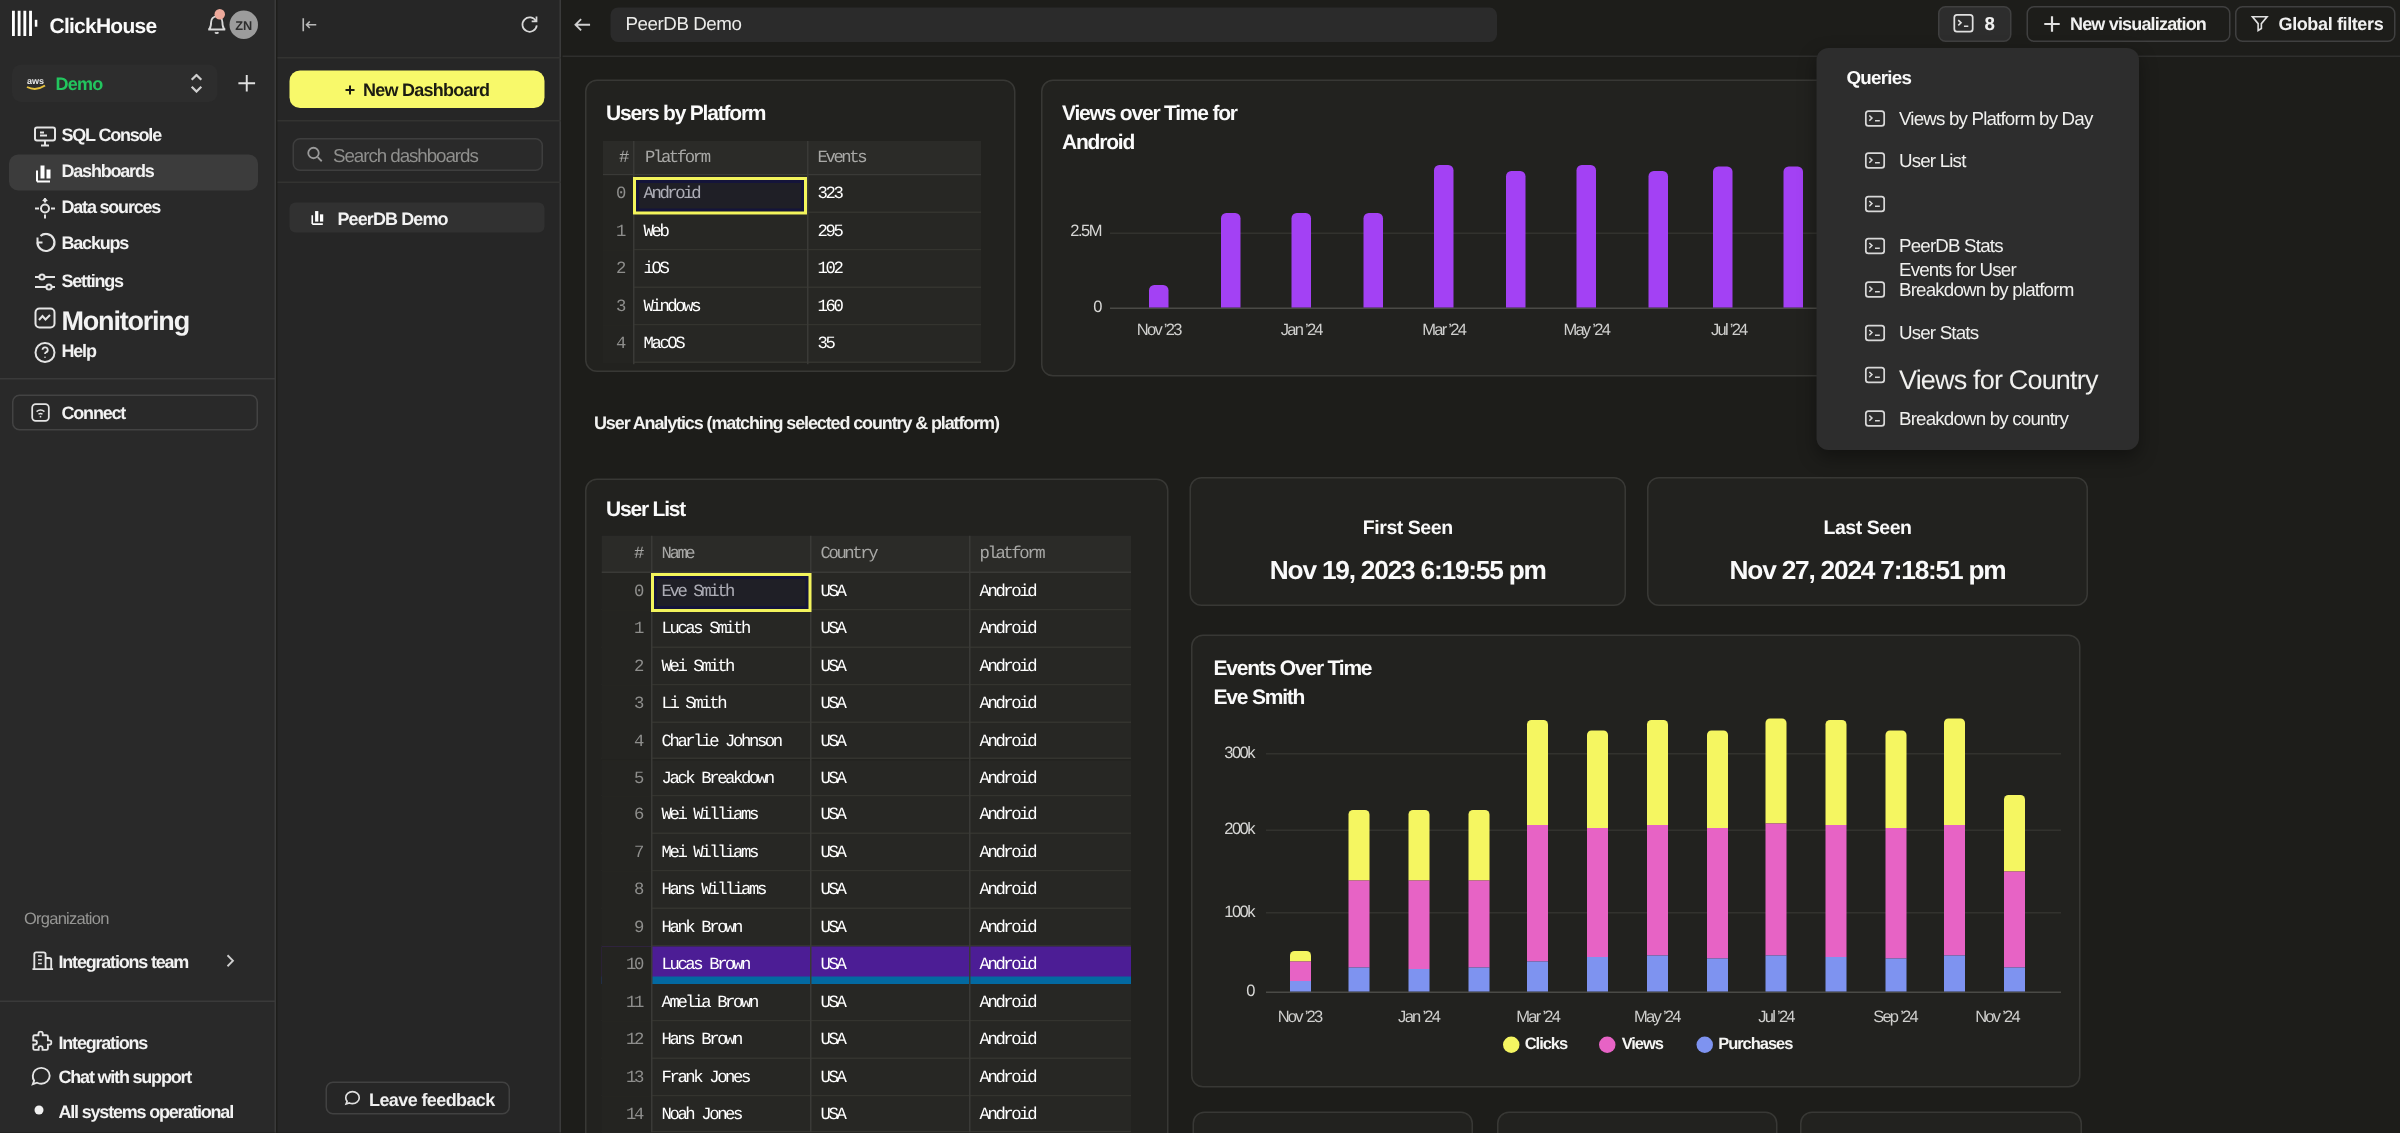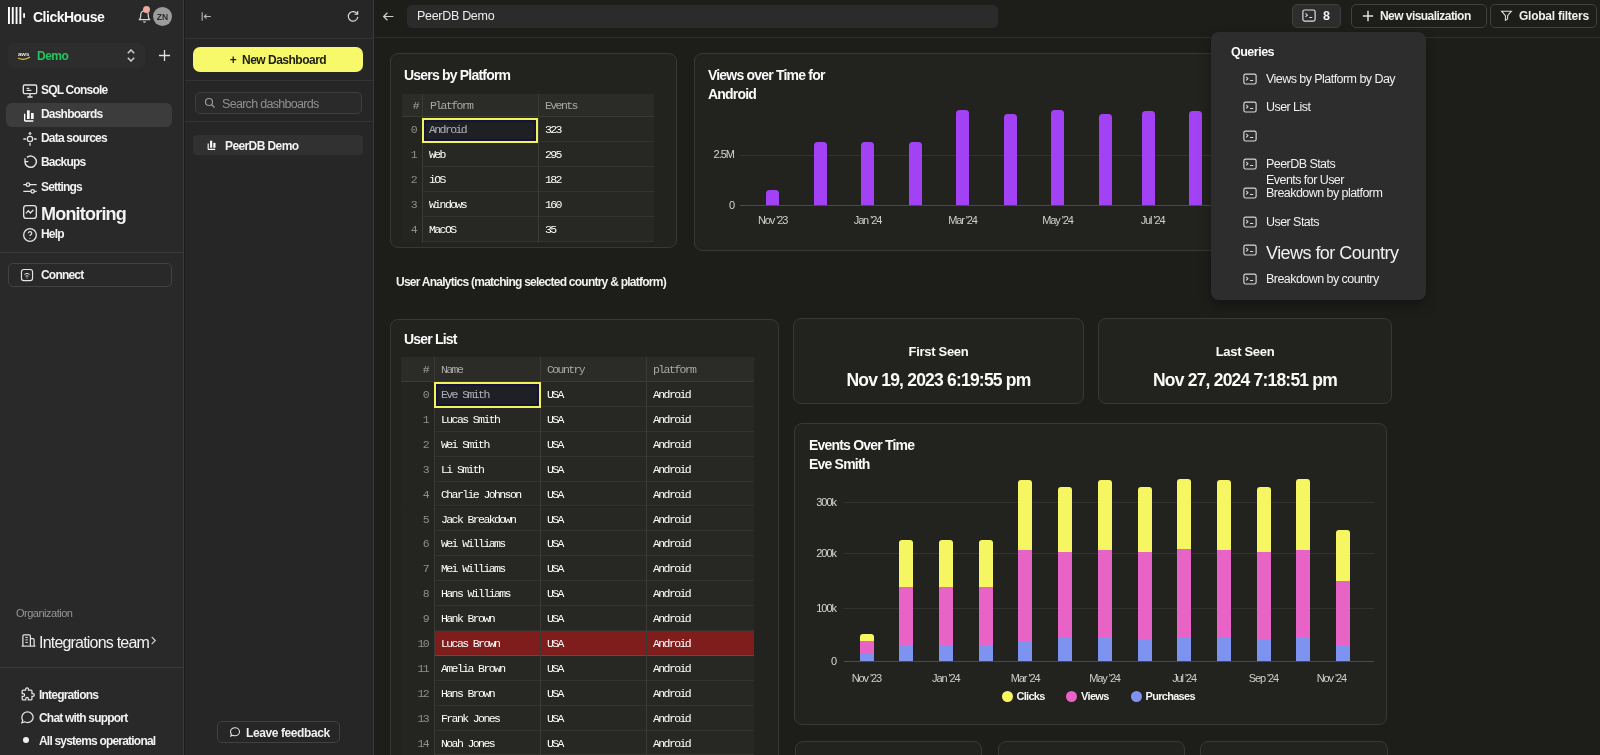--- a/index.html
+++ b/index.html
@@ -99,21 +99,21 @@
       <circle cx="12" cy="16.8" r="1" fill="#e4e4e4" stroke="none"></circle>
     </svg>
 <div class="abs" style="left:41px;top:268px;font-size:12px;font-weight:bold;color:#f2f2f2;letter-spacing:-0.8px;">Connect</div>
 <div class="abs" style="left:16px;top:607px;font-size:11px;color:#969694;letter-spacing:-0.5px;text-align:center;">Organization</div>
 <svg class="abs" style="left:21px;top:633px" width="15" height="15" viewBox="0 0 24 24" fill="none" stroke="#e4e4e4" stroke-width="2">
       <path d="M3 21 V5 a2 2 0 0 1 2-2 h8 a2 2 0 0 1 2 2 v16"></path>
       <path d="M15 9 h4 a2 2 0 0 1 2 2 v10"></path>
       <path d="M1 21 h22" stroke-width="1.8"></path>
       <path d="M7 7 h4 M7 11 h4 M7 15 h4" stroke-width="1.6"></path>
     </svg>
-<div class="abs" style="left:39px;top:634px;font-size:16px;font-weight:normal;color:#f2f2f2;letter-spacing:-0.8px;">Integrations team</div>
+<div class="abs" style="left:39px;top:634px;font-size:12px;font-weight:bold;color:#f2f2f2;letter-spacing:-0.8px;">Integrations team</div>
 <svg class="abs" style="left:148px;top:635px" width="11" height="11" viewBox="0 0 24 24" fill="none" stroke="#cfcfcf" stroke-width="2.6">
       <path d="M8 4 l8 8 -8 8"></path>
     </svg>
 <div class="abs" style="left:0;top:667px;width:184px;height:1px;background:#3a3a3a;"></div>
 <svg class="abs" style="left:20px;top:687px" width="15" height="15" viewBox="0 0 24 24" fill="none" stroke="#e4e4e4" stroke-width="2">
       <path d="M9 3.5 a2.3 2.3 0 0 1 4.6 0 v1.5 h4 a1.5 1.5 0 0 1 1.5 1.5 v4 h1.5 a2.3 2.3 0 0 1 0 4.6 h-1.5 v4 a1.5 1.5 0 0 1 -1.5 1.5 h-4.2 v-1.8 a2.1 2.1 0 0 0 -4.2 0 v1.8 H5 a1.5 1.5 0 0 1 -1.5 -1.5 v-4.2 h1.8 a2.1 2.1 0 0 0 0 -4.2 H3.5 V6.5 A1.5 1.5 0 0 1 5 5 h4 Z"></path>
     </svg>
 <div class="abs" style="left:39px;top:688px;font-size:12px;font-weight:bold;color:#f2f2f2;letter-spacing:-0.8px;">Integrations</div>
 <svg class="abs" style="left:20px;top:710px" width="15" height="15" viewBox="0 0 24 24" fill="none" stroke="#e4e4e4" stroke-width="2">
       <path d="M12 3 a9 8.5 0 0 1 9 8.5 a9 8.5 0 0 1 -9 8.5 a9.5 9.5 0 0 1 -4.5 -1.1 L3 20.5 l1.4-3.8 A8 8 0 0 1 3 11.5 A9 8.5 0 0 1 12 3 Z"></path>
@@ -191,21 +191,21 @@
 <div class="abs" style="left:0;top:48px;width:252px;height:25px;background:#272724;border-bottom:1px solid #34342f;">
       <div class="abs" style="left:0;top:0;width:20px;height:25px;background:#242421;"></div>
       <span class="abs" style="left:0;top:6px;width:14px;text-align:right;color:#8e8e8c;">1</span>
       <span class="abs" style="left:27px;top:6px;color:#ffffff;font-family:Liberation Mono, monospace;">Web</span>
       <span class="abs" style="left:143px;top:6px;color:#ffffff;">295</span>
     </div>
 <div class="abs" style="left:0;top:73px;width:252px;height:25px;background:#272724;border-bottom:1px solid #34342f;">
       <div class="abs" style="left:0;top:0;width:20px;height:25px;background:#242421;"></div>
       <span class="abs" style="left:0;top:6px;width:14px;text-align:right;color:#8e8e8c;">2</span>
       <span class="abs" style="left:27px;top:6px;color:#ffffff;">iOS</span>
-      <span class="abs" style="left:143px;top:6px;color:#ffffff;">182</span>
+      <span class="abs" style="left:143px;top:6px;color:#ffffff;">102</span>
     </div>
 <div class="abs" style="left:0;top:98px;width:252px;height:25px;background:#272724;border-bottom:1px solid #34342f;">
       <div class="abs" style="left:0;top:0;width:20px;height:25px;background:#242421;"></div>
       <span class="abs" style="left:0;top:6px;width:14px;text-align:right;color:#8e8e8c;">3</span>
       <span class="abs" style="left:27px;top:6px;color:#ffffff;">Windows</span>
       <span class="abs" style="left:143px;top:6px;color:#ffffff;">160</span>
     </div>
 <div class="abs" style="left:0;top:123px;width:252px;height:25px;background:#272724;border-bottom:1px solid #34342f;">
       <div class="abs" style="left:0;top:0;width:20px;height:25px;background:#242421;"></div>
       <span class="abs" style="left:0;top:6px;width:14px;text-align:right;color:#8e8e8c;">4</span>
@@ -314,21 +314,21 @@
       <span class="abs" style="left:146px;top:6px;color:#ffffff;">USA</span>
       <span class="abs" style="left:252px;top:6px;color:#ffffff;">Android</span>
     </div>
 <div class="abs" style="left:0;top:249.1px;width:353px;height:24.9px;background:#272724;border-bottom:1px solid #34342f;">
       <div class="abs" style="left:0;top:0;width:33px;height:24.9px;background:#242421;"></div>
       <span class="abs" style="left:0;top:6px;width:27px;text-align:right;color:#8e8e8c;">9</span>
       <span class="abs" style="left:40px;top:6px;color:#ffffff;">Hank Brown</span>
       <span class="abs" style="left:146px;top:6px;color:#ffffff;">USA</span>
       <span class="abs" style="left:252px;top:6px;color:#ffffff;">Android</span>
     </div>
-<div class="abs" style="left:0;top:274.0px;width:353px;height:24.9px;background:#7f1d1d;border-bottom:1px solid #0369a1;">
+<div class="abs" style="left:0;top:274.0px;width:353px;height:24.9px;background:#4c1d95;border-bottom:5px solid #0369a1;">
       <div class="abs" style="left:0;top:0;width:33px;height:24.9px;background:#242421;"></div>
       <span class="abs" style="left:0;top:6px;width:27px;text-align:right;color:#8e8e8c;">10</span>
       <span class="abs" style="left:40px;top:6px;color:#ffffff;">Lucas Brown</span>
       <span class="abs" style="left:146px;top:6px;color:#ffffff;">USA</span>
       <span class="abs" style="left:252px;top:6px;color:#ffffff;">Android</span>
     </div>
 <div class="abs" style="left:0;top:298.9px;width:353px;height:24.9px;background:#272724;border-bottom:1px solid #34342f;">
       <div class="abs" style="left:0;top:0;width:33px;height:24.9px;background:#242421;"></div>
       <span class="abs" style="left:0;top:6px;width:27px;text-align:right;color:#8e8e8c;">11</span>
       <span class="abs" style="left:40px;top:6px;color:#ffffff;">Amelia Brown</span>

